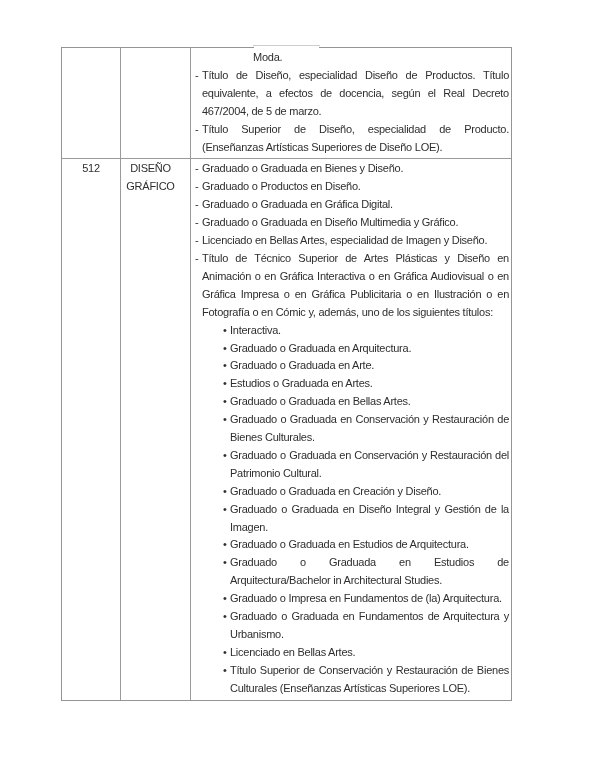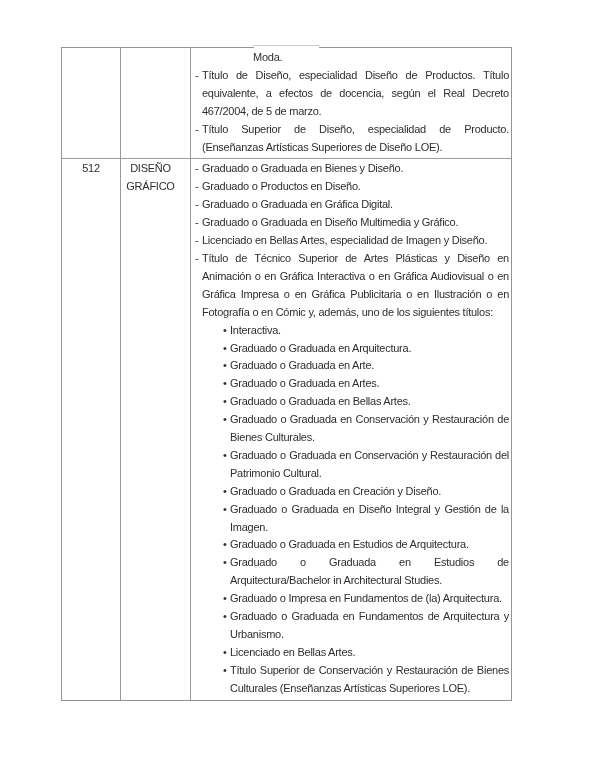--- a/index.html
+++ b/index.html
@@ -159,21 +159,21 @@
       <div class="item bullet">
         <span class="marker">•</span>
         <div class="txt">Graduado o Graduada en Arquitectura.</div>
       </div>
       <div class="item bullet">
         <span class="marker">•</span>
         <div class="txt">Graduado o Graduada en Arte.</div>
       </div>
       <div class="item bullet">
         <span class="marker">•</span>
-        <div class="txt">Graduado o Graduada en Artes.</div>
+        <div class="txt">Estudios o Graduada en Artes.</div>
       </div>
       <div class="item bullet">
         <span class="marker">•</span>
         <div class="txt">Graduado o Graduada en Bellas Artes.</div>
       </div>
       <div class="item bullet">
         <span class="marker">•</span>
         <div class="txt">Graduado o Graduada en Conservación y Restauración de Bienes Culturales.</div>
       </div>
       <div class="item bullet">

